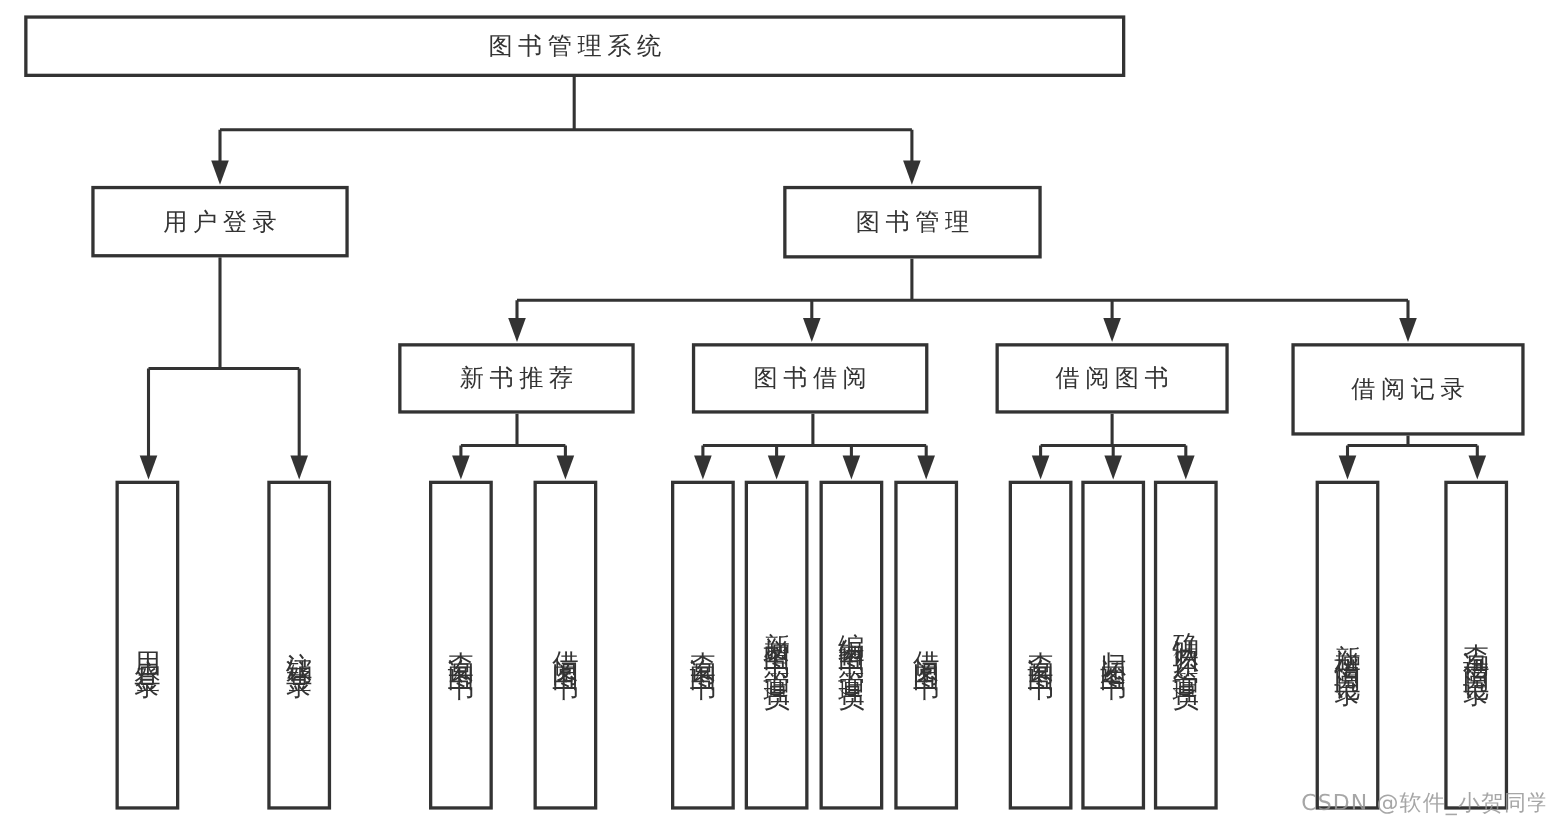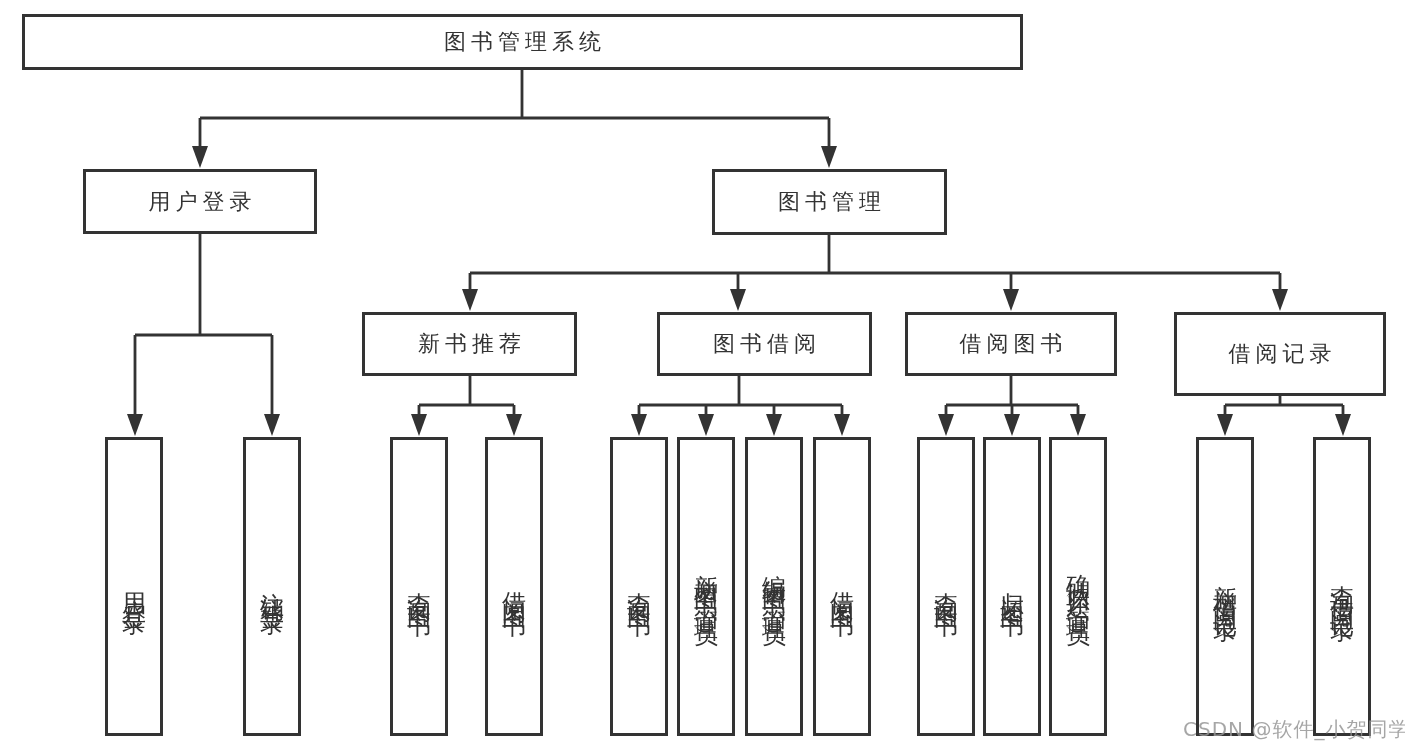--- a/index.html
+++ b/index.html
@@ -46,21 +46,21 @@
     font-size: 24px;
     letter-spacing: 7px;
     line-height: 1;
     white-space: nowrap;
   }
   
   .n-root   { left: 22px;   top: 14px;  width: 1001px; height: 56px; }
   .n-login  { left: 83px;   top: 169px; width: 234px;  height: 65px; }
   .n-mgmt   { left: 712px;  top: 169px; width: 235px;  height: 66px; }
   .n-rec    { left: 362px;  top: 312px; width: 215px;  height: 64px; }
-  .n-borrow { left: 657px;  top: 312px; width: 215px;  height: 64px; }
+  .n-borrow { left: 629px;  top: 312px; width: 215px;  height: 64px; }
   .n-cur    { left: 905px;  top: 312px; width: 212px;  height: 64px; }
   .n-hist   { left: 1174px; top: 312px; width: 212px;  height: 84px; }
   .leaf     { top: 437px; width: 58px; height: 299px; }
   .n-a1 { left: 105px; }
   .n-a2 { left: 243px; }
   .n-b1 { left: 390px; }
   .n-b2 { left: 485px; }
   .n-c1 { left: 610px; }
   .n-c2 { left: 677px; }
   .n-c3 { left: 745px; }

